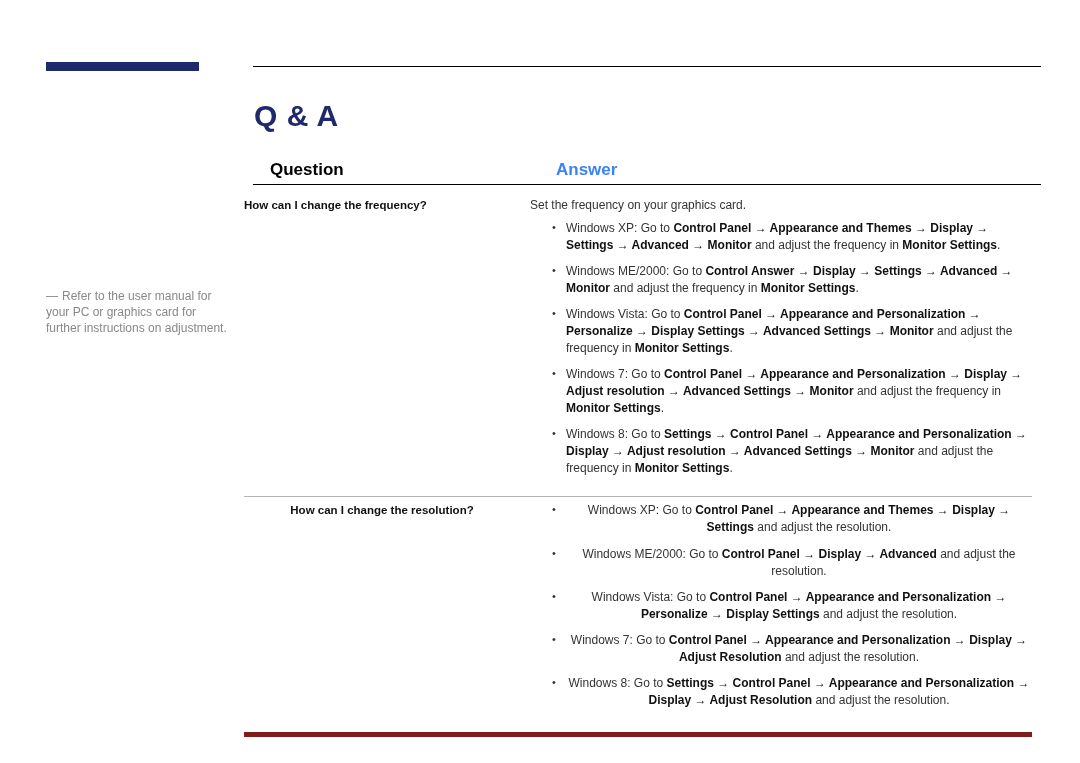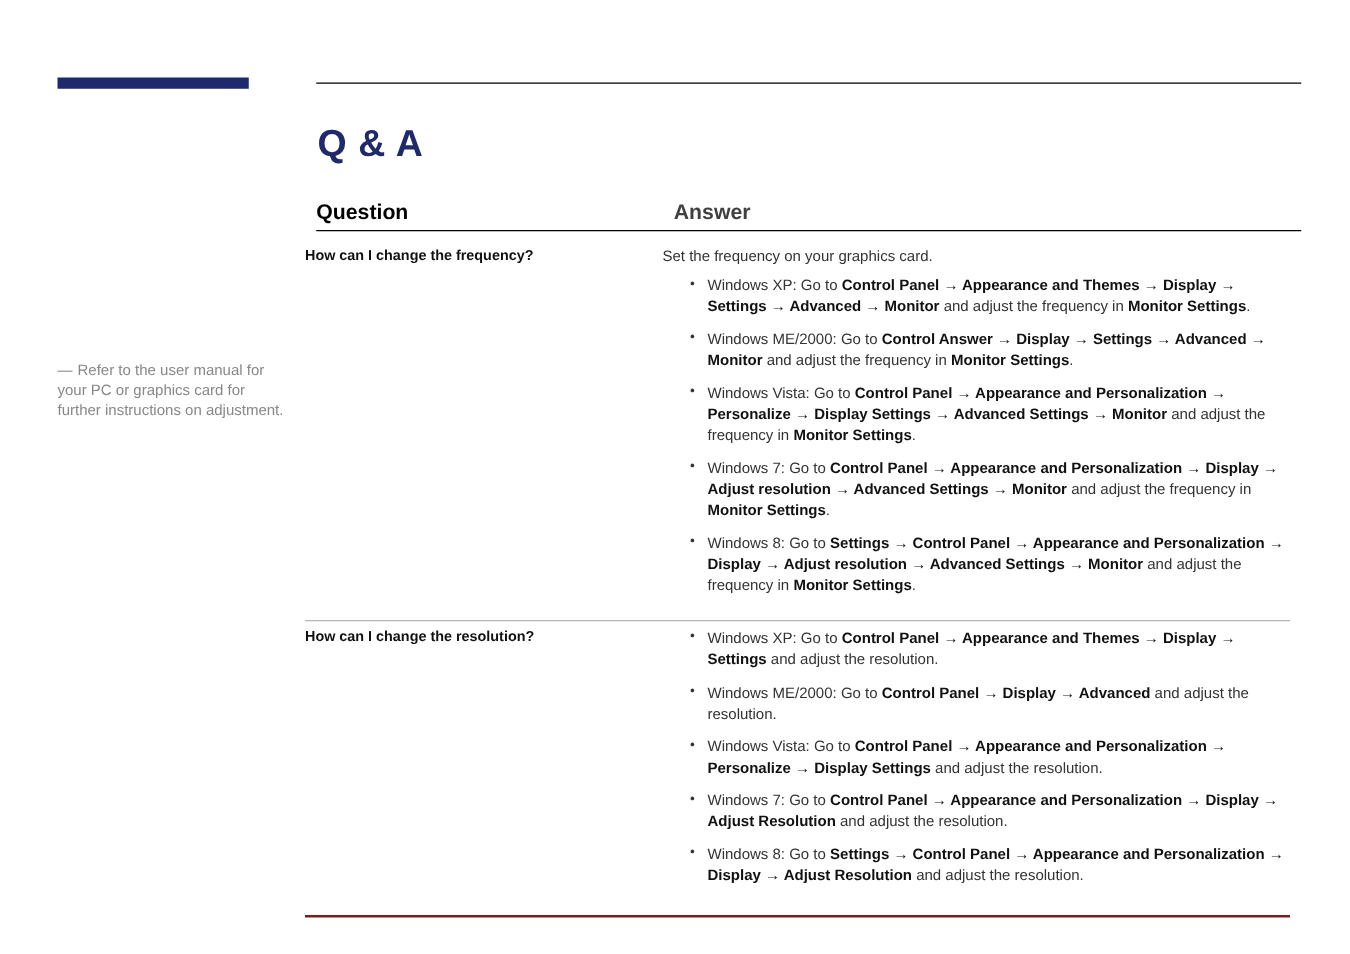--- a/index.html
+++ b/index.html
@@ -1,29 +1,29 @@
 <!DOCTYPE html>
 <html><head>
 <meta charset="utf-8">
 <style>
   * { box-sizing: border-box; margin: 0; padding: 0; }
   html, body { width: 1080px; height: 763px; background: #fff; font-family: "Segoe UI", Arial, sans-serif; color: #222; }
   .page { position: relative; width: 992px; height: 763px; }
   .accent-bar { position: absolute; top: 62px; left: 46px; width: 153px; height: 9px; background: #1e2a6b; }
   .top-rule { position: absolute; top: 66px; left: 253px; width: 788px; height: 0; border-top: 1px solid #000; }
   .title { position: absolute; top: 99px; left: 254px; font-size: 30px; font-weight: 700; color: #1e2a6b; letter-spacing: 0.5px; }
-  .col-headers { position: absolute; top: 160px; left: 253px; width: 788px; display: flex; }
+  .col-headers { position: absolute; top: 160px; left: 270px; width: 788px; display: flex; }
   .col-q { width: 286px; font-size: 17px; font-weight: 700; color: #000; }
-  .col-a { flex: 1; font-size: 17px; font-weight: 700; color: #404040; }
+  .col-a { flex: 1; font-size: 17px; font-weight: 700; color: #3b82f6; }
   .header-rule { position: absolute; top: 184px; left: 253px; width: 788px; border-top: 1px solid #000; }
   .sidenote { position: absolute; top: 288px; left: 46px; width: 188px; font-size: 12px; color: #888; line-height: 1.35; }
   .sidenote .dash { color: #888; margin-right: 4px; }
   .rows { position: absolute; top: 192px; left: 244px; width: 788px; }
   .row { display: flex; border-bottom: 1px solid #b5b5b5; padding: 5px 0 10px 0; }
-  .row:last-child { border-bottom: 2px solid #7f1d1d; padding-bottom: 14px; }
+  .row:last-child { border-bottom: 5px solid #7f1d1d; padding-bottom: 14px; text-align: center; }
   .q-cell { width: 286px; font-size: 11.5px; font-weight: 700; color: #111; padding-top: 2px; padding-right: 10px; }
   .a-cell { flex: 1; font-size: 12px; color: #333; line-height: 1.42; }
   .a-intro { margin-bottom: 6px; }
   ul.bullets { list-style: none; padding-left: 0; }
   ul.bullets li { position: relative; padding-left: 36px; margin-bottom: 9px; }
   ul.bullets li::before { content: "•"; position: absolute; left: 22px; top: 0; color: #333; font-size: 11px; }
   b { font-weight: 700; color: #111; }
 </style>
 </head>
 <body>

